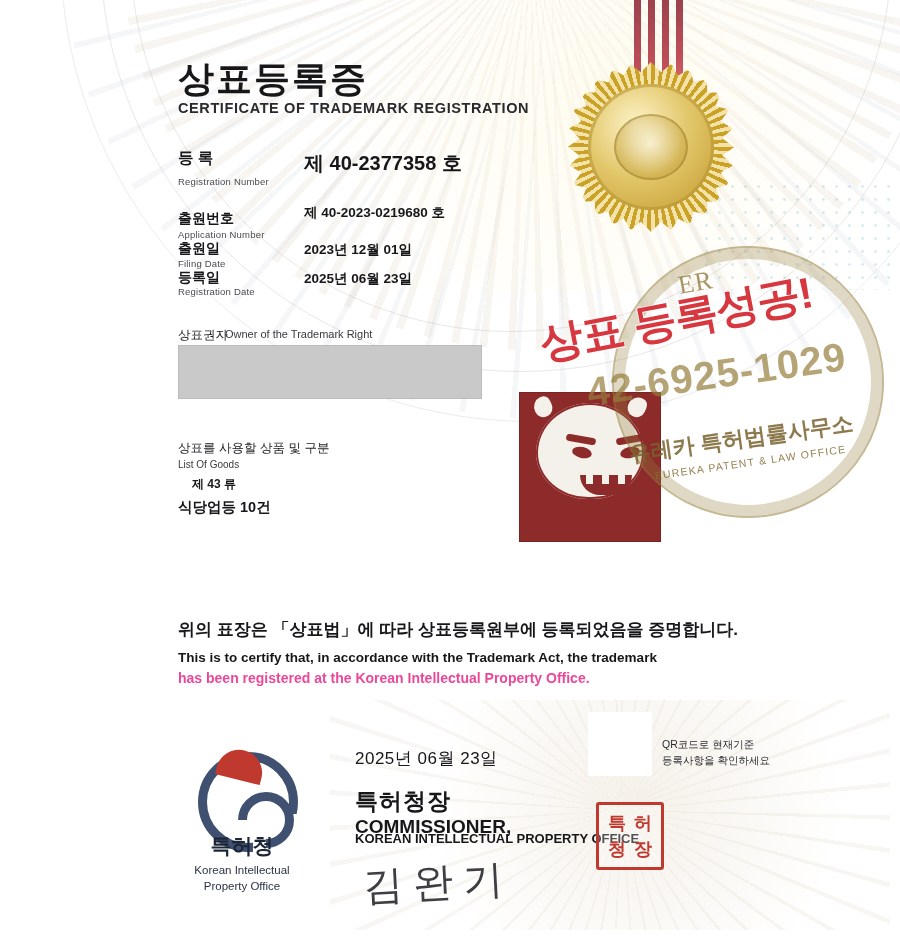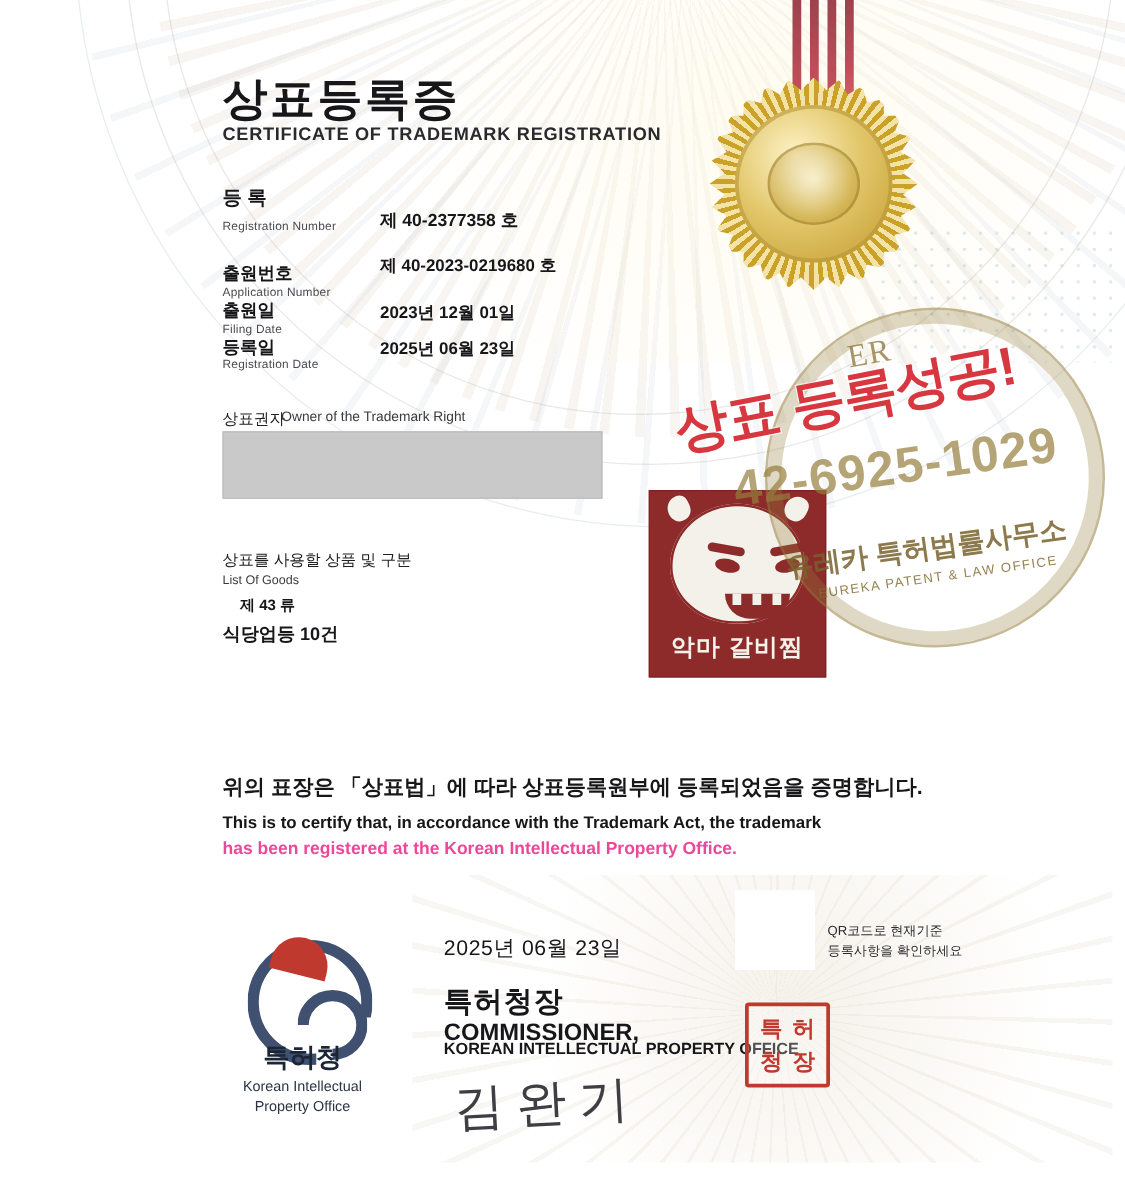--- a/index.html
+++ b/index.html
@@ -387,21 +387,21 @@
   <div class="ray"></div>
   <div class="disc"></div>
   <div class="emblem"></div>
 </div>
 
 <div class="hdr-ko">상표등록증</div>
 <div class="hdr-en">CERTIFICATE OF TRADEMARK REGISTRATION</div>
 
 <div class="field-label-ko" style="left:178px; top:148px;">등 록</div>
 <div class="field-label-en" style="left:178px; top:176px;">Registration Number</div>
-<div class="field-value" style="left:304px; top:168px; font-size:14px;">제 40-2377358 호</div>
+<div class="field-value" style="left:304px; top:150px; font-size:20px;">제 40-2377358 호</div>
 
 <div class="field-label-ko" style="left:178px; top:210px; font-size:14px;">출원번호</div>
 <div class="field-label-en" style="left:178px; top:229px;">Application Number</div>
 <div class="field-value small" style="left:304px; top:204px;">제 40-2023-0219680 호</div>
 
 <div class="field-label-ko" style="left:178px; top:240px; font-size:14px;">출원일</div>
 <div class="field-label-en" style="left:178px; top:258px;">Filing Date</div>
 <div class="field-value small" style="left:304px; top:241px;">2023년 12월 01일</div>
 
 <div class="field-label-ko" style="left:178px; top:269px; font-size:14px;">등록일</div>
@@ -423,21 +423,20 @@
   <div class="tm-face">
     <div class="tm-brow l"></div>
     <div class="tm-brow r"></div>
     <div class="tm-eye l"></div>
     <div class="tm-eye r"></div>
     <div class="tm-mouth"></div>
     <div class="tm-tooth" style="left:50px;"></div>
     <div class="tm-tooth" style="left:66px;"></div>
     <div class="tm-tooth" style="left:82px;"></div>
   </div>
-  <div class="tm-caption">악마 갈비찜</div>
 </div>
 
 <div class="stamp"></div>
 <div class="stamp-er">ER</div>
 <div class="stamp-phone">42-6925-1029</div>
 <div class="stamp-name">유레카 특허법률사무소</div>
 <div class="stamp-name-en">EUREKA PATENT &amp; LAW OFFICE</div>
 <div class="success-banner">상표 등록성공!</div>
 
 <div class="cert-ko">위의 표장은 「상표법」에 따라 상표등록원부에 등록되었음을 증명합니다.</div>

